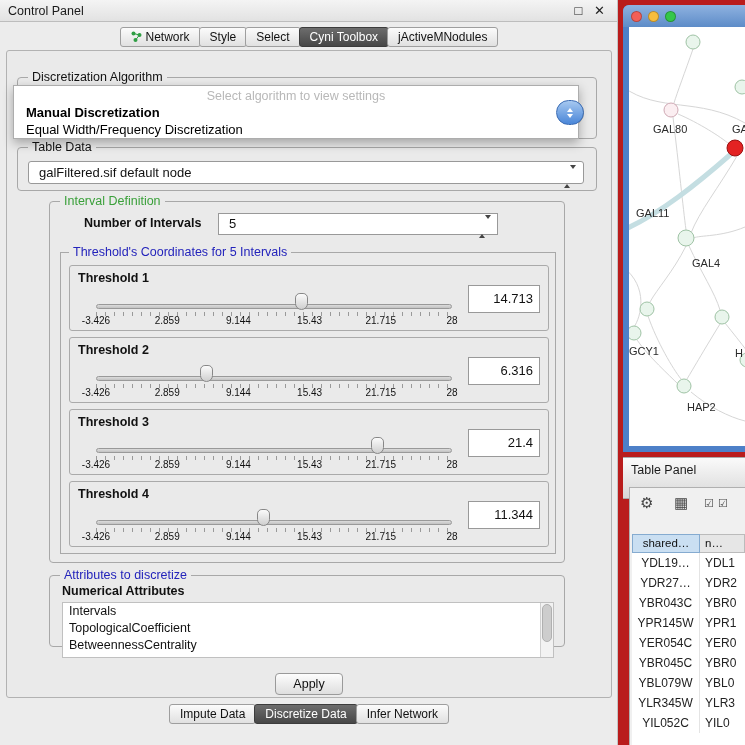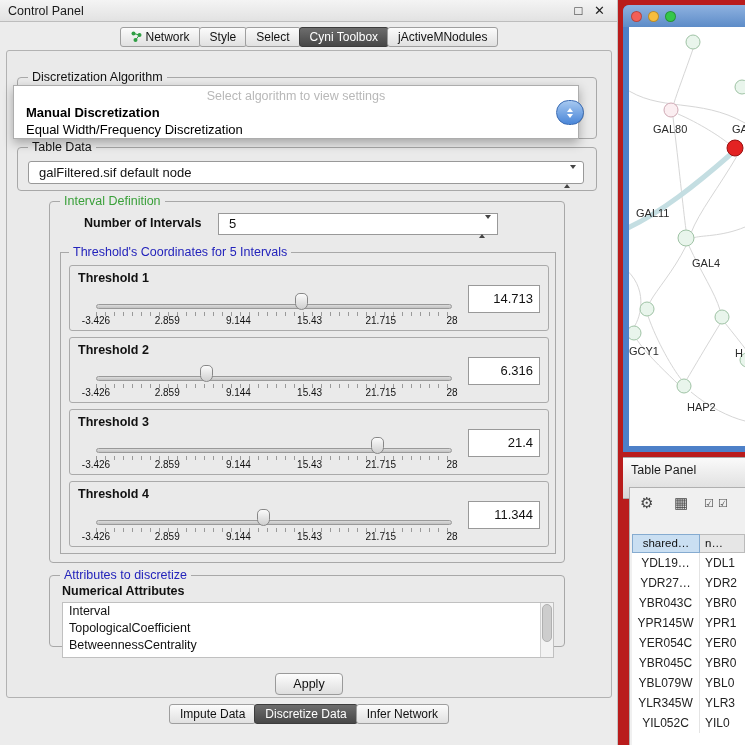--- a/index.html
+++ b/index.html
@@ -240,21 +240,21 @@
             </div>
             <div class="thr-value">11.344</div>
           </div>
         </div>
       </div>
 
       <div class="group g-attrs">
         <span class="glabel blue">Attributes to discretize</span>
         <span class="attr-title">Numerical Attributes</span>
         <div class="attr-list">
-          <div class="attr-item">Interval</div>
+          <div class="attr-item">Intervals</div>
           <div class="attr-item">TopologicalCoefficient</div>
           <div class="attr-item">BetweennessCentrality</div>
           <div class="vscroll">
               <div class="vthumb"></div>
             </div>
         </div>
       </div>
 
       <button class="apply-btn">Apply</button>
     </div>

